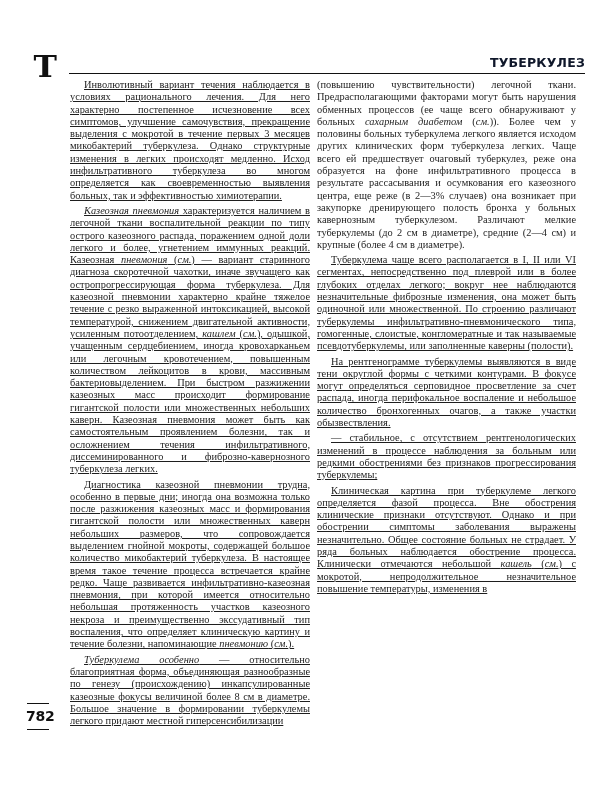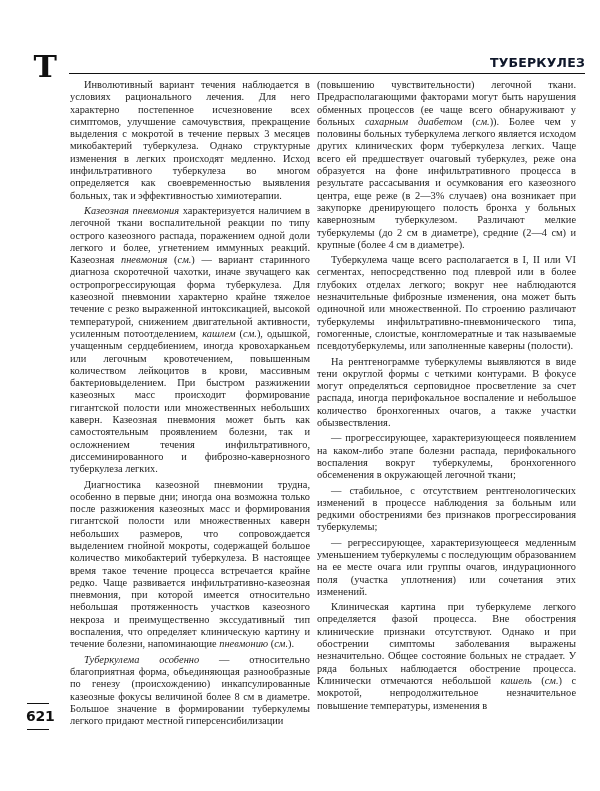--- a/index.html
+++ b/index.html
@@ -52,21 +52,21 @@
       line-height: 12.3px;
       text-align: justify;
       hyphens: manual;
     }
     .col-left { left: 70px; }
     .col-right { left: 317px; width: 259px; }
     .column p {
       margin: 0 0 3px 0;
       text-indent: 0;
     }
-    .column p.indent { text-indent: 14px; }
+    .column p.indent { text-indent: 14px; text-decoration: underline; }
     .column p.cont { text-indent: 0; }
     .column em { font-style: italic; }
     .page-number-block {
       position: absolute;
       left: 27px;
       top: 703px;
       width: 22px;
       text-align: center;
     }
     .pn-rule {
@@ -94,23 +94,21 @@
   <p class="indent">Инволютивный вариант течения наблюдается в условиях рационального лечения. Для него характерно постепенное исчезновение всех симптомов, улучшение самочувствия, прекращение выделения с мокротой в течение первых 3 месяцев микобактерий туберкулеза. Однако структурные изменения в легких происходят медленно. Исход инфильтративного туберкулеза во многом определяется как своевременностью выявления больных, так и эффективностью химиотерапии.</p>
   <p class="indent"><em>Казеозная пневмония</em><span> характеризуется наличием в легочной ткани воспалительной реакции по типу острого казеозного распада, поражением одной доли легкого и более, угнетением иммунных реакций. Казеозная </span><em>пневмония</em><span> (</span><em>см.</em><span>) — вариант старинного диагноза скоротечной чахотки, иначе звучащего как остропрогрессирующая форма туберкулеза. Для казеозной пневмонии характерно крайне тяжелое течение с резко выраженной интоксикацией, высокой температурой, снижением двигательной активности, усиленным потоотделением, </span><em>кашлем</em><span> (</span><em>см.</em><span>), одышкой, учащенным сердцебиением, иногда кровохарканьем или легочным кровотечением, повышенным количеством лейкоцитов в крови, массивным бактериовыделением. При быстром разжижении казеозных масс происходит формирование гигантской полости или множественных небольших каверн. Казеозная пневмония может быть как самостоятельным проявлением болезни, так и осложнением течения инфильтративного, диссеминированного и фиброзно-кавернозного туберкулеза легких.</span></p>
   <p class="indent"><span>Диагностика казеозной пневмонии трудна, особенно в первые дни; иногда она возможна только после разжижения казеозных масс и формирования гигантской полости или множественных каверн небольших размеров, что сопровождается выделением гнойной мокроты, содержащей большое количество микобактерий туберкулеза. В настоящее время такое течение процесса встречается крайне редко. Чаще развивается инфильтративно-казеозная пневмония, при которой имеется относительно небольшая протяженность участков казеозного некроза и преимущественно экссудативный тип воспаления, что определяет клиническую картину и течение болезни, напоминающие </span><em>пневмонию</em><span> (</span><em>см.</em><span>).</span></p>
   <p class="indent"><em>Туберкулема особенно</em><span> — относительно благоприятная форма, объединяющая разнообразные по генезу (происхождению) инкапсулированные казеозные фокусы величиной более 8 см в диаметре. Большое значение в формировании туберкулемы легкого придают местной гиперсенсибилизации</span></p>
 </div>
 
 <div class="column col-right">
   <p class="cont"><span>(повышению чувствительности) легочной ткани. Предрасполагающими факторами могут быть нарушения обменных процессов (ее чаще всего обнаруживают у больных </span><em>сахарным диабетом</em><span> (</span><em>см.</em><span>)). Более чем у половины больных туберкулема легкого является исходом других клинических форм туберкулеза легких. Чаще всего ей предшествует очаговый туберкулез, реже она образуется на фоне инфильтративного процесса в результате рассасывания и осумкования его казеозного центра, еще реже (в 2—3% случаев) она возникает при закупорке дренирующего полость бронха у больных кавернозным туберкулезом. Различают мелкие туберкулемы (до 2 см в диаметре), средние (2—4 см) и крупные (более 4 см в диаметре).</span></p>
   <p class="indent">Туберкулема чаще всего располагается в I, II или VI сегментах, непосредственно под плеврой или в более глубоких отделах легкого; вокруг нее наблюдаются незначительные фиброзные изменения, она может быть одиночной или множественной. По строению различают туберкулемы инфильтративно-пневмонического типа, гомогенные, слоистые, конгломератные и так называемые псевдотуберкулемы, или заполненные каверны (полости).</p>
   <p class="indent">На рентгенограмме туберкулемы выявляются в виде тени округлой формы с четкими контурами. В фокусе могут определяться серповидное просветление за счет распада, иногда перифокальное воспаление и небольшое количество бронхогенных очагов, а также участки обызвествления.</p>
-  <p class="indent">— прогрессирующее, характеризующееся появлением на каком-либо этапе болезни распада, перифокального воспаления вокруг туберкулемы, бронхогенного обсеменения в окружающей легочной ткани;</p>
   <p class="indent">— стабильное, с отсутствием рентгенологических изменений в процессе наблюдения за больным или редкими обострениями без признаков прогрессирования туберкулемы;</p>
-  <p class="indent">— регрессирующее, характеризующееся медленным уменьшением туберкулемы с последующим образованием на ее месте очага или группы очагов, индурационного поля (участка уплотнения) или сочетания этих изменений.</p>
   <p class="indent"><span>Клиническая картина при туберкулеме легкого определяется фазой процесса. Вне обострения клинические признаки отсутствуют. Однако и при обострении симптомы заболевания выражены незначительно. Общее состояние больных не страдает. У ряда больных наблюдается обострение процесса. Клинически отмечаются небольшой </span><em>кашель</em><span> (</span><em>см.</em><span>) с мокротой, непродолжительное незначительное повышение температуры, изменения в</span></p>
 </div>
 
 <div class="page-number-block">
   <div class="pn-rule"></div>
-  <div class="page-number">621</div>
+  <div class="page-number">782</div>
   <div class="pn-rule"></div>
 </div>
 
 </body></html>

